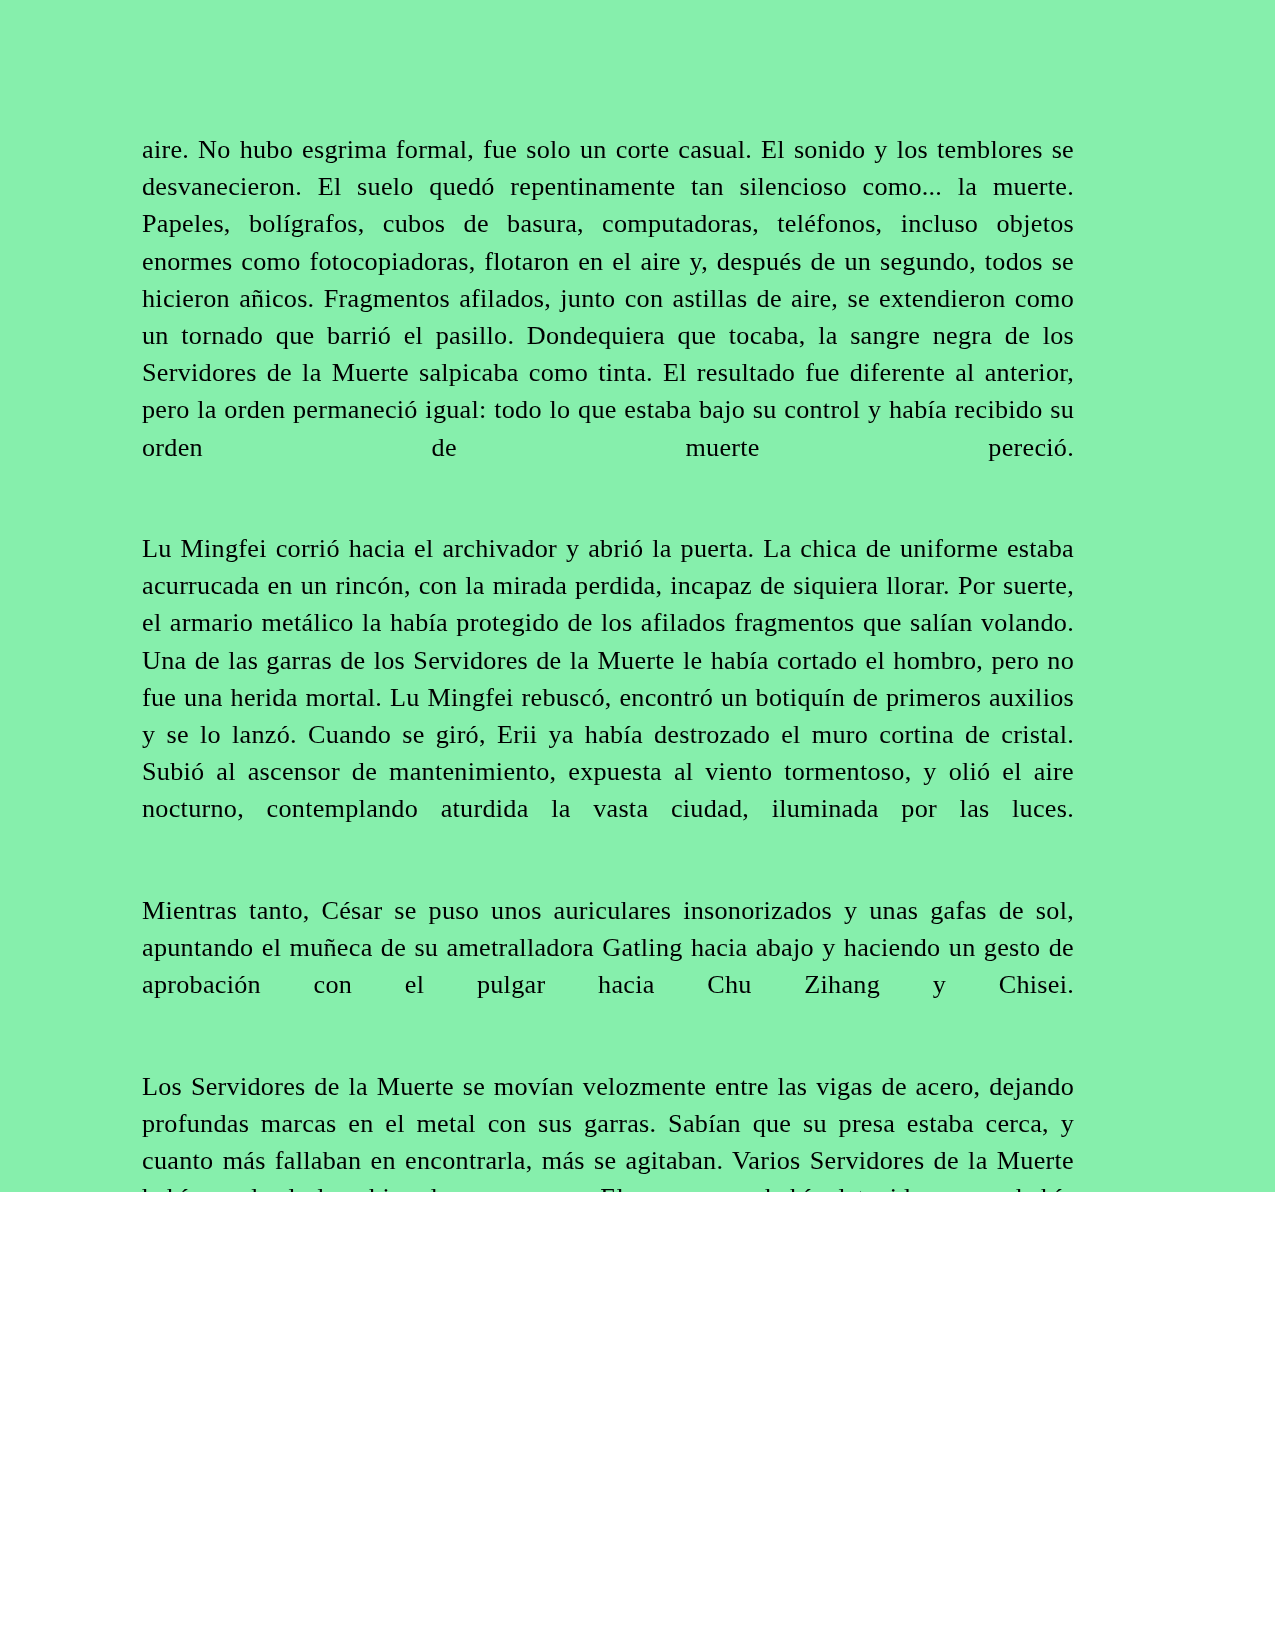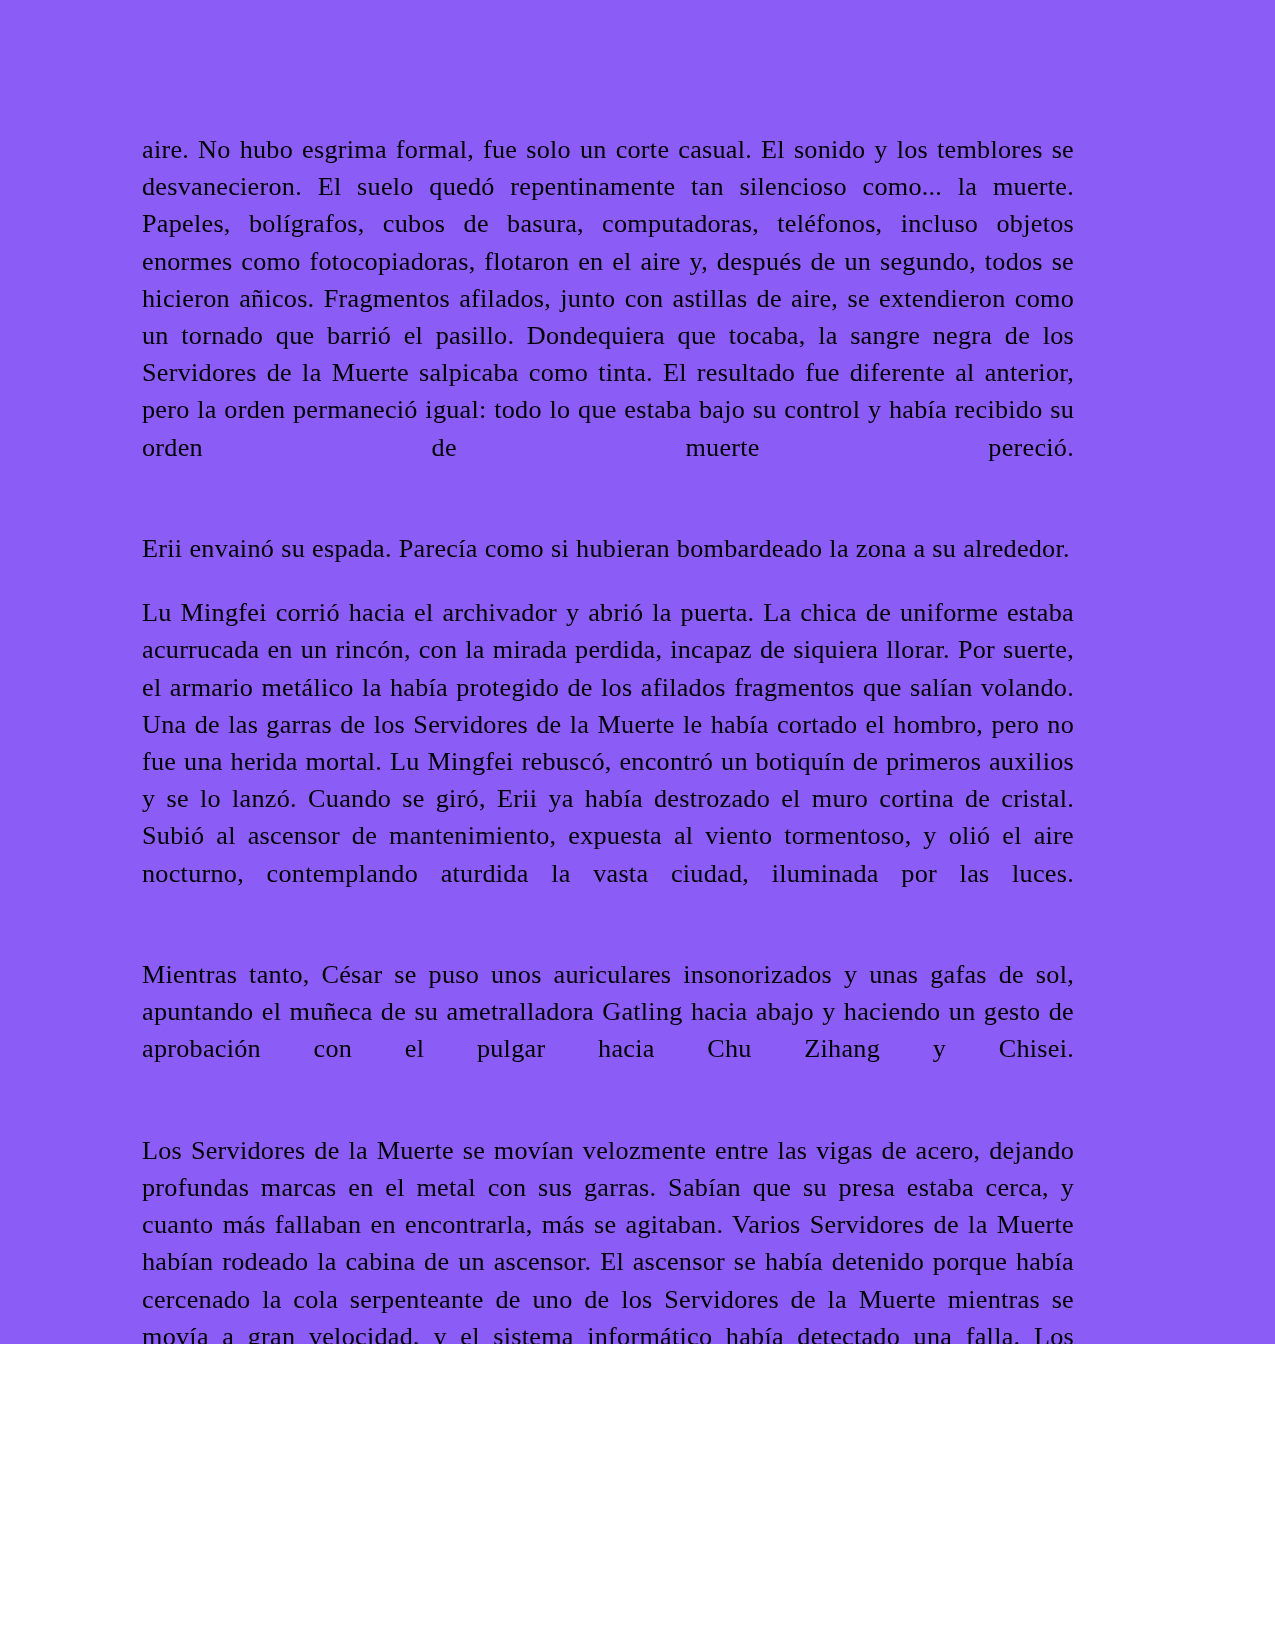--- a/index.html
+++ b/index.html
@@ -7,23 +7,23 @@
     padding: 0;
     background: #ffffff;
   }
   body {
     font-family: "Liberation Serif", "DejaVu Serif", serif;
     color: #000000;
   }
   .page {
     position: relative;
     width: 1275px;
-    height: 1344px;
+    height: 1192px;
     margin: 0 auto;
-    background: #8b5cf6;
+    background: #86efac;
     box-sizing: border-box;
     overflow: hidden;
   }
   .page-body {
     position: absolute;
     left: 142px;
     top: 131px;
     width: 932px;
   }
   .para {
@@ -60,21 +60,20 @@
     line-height: 28px;
     font-family: "Liberation Serif", "DejaVu Serif", serif;
   }
 </style>
 </head>
 <body>
 
 <div class="page">
   <div class="page-body">
     <p class="para">aire. No hubo esgrima formal, fue solo un corte casual. El sonido y los temblores se desvanecieron. El suelo quedó repentinamente tan silencioso como... la muerte. Papeles, bolígrafos, cubos de basura, computadoras, teléfonos, incluso objetos enormes como fotocopiadoras, flotaron en el aire y, después de un segundo, todos se hicieron añicos. Fragmentos afilados, junto con astillas de aire, se extendieron como un tornado que barrió el pasillo. Dondequiera que tocaba, la sangre negra de los Servidores de la Muerte salpicaba como tinta. El resultado fue diferente al anterior, pero la orden permaneció igual: todo lo que estaba bajo su control y había recibido su orden de muerte pereció.</p>
-    <p class="para noafter">Erii envainó su espada. Parecía como si hubieran bombardeado la zona a su alrededor.</p>
     <p class="para">Lu Mingfei corrió hacia el archivador y abrió la puerta. La chica de uniforme estaba acurrucada en un rincón, con la mirada perdida, incapaz de siquiera llorar. Por suerte, el armario metálico la había protegido de los afilados fragmentos que salían volando. Una de las garras de los Servidores de la Muerte le había cortado el hombro, pero no fue una herida mortal. Lu Mingfei rebuscó, encontró un botiquín de primeros auxilios y se lo lanzó. Cuando se giró, Erii ya había destrozado el muro cortina de cristal. Subió al ascensor de mantenimiento, expuesta al viento tormentoso, y olió el aire nocturno, contemplando aturdida la vasta ciudad, iluminada por las luces.</p>
     <p class="para">Mientras tanto, César se puso unos auriculares insonorizados y unas gafas de sol, apuntando el muñeca de su ametralladora Gatling hacia abajo y haciendo un gesto de aprobación con el pulgar hacia Chu Zihang y Chisei.</p>
     <p class="para">Los Servidores de la Muerte se movían velozmente entre las vigas de acero, dejando profundas marcas en el metal con sus garras. Sabían que su presa estaba cerca, y cuanto más fallaban en encontrarla, más se agitaban. Varios Servidores de la Muerte habían rodeado la cabina de un ascensor. El ascensor se había detenido porque había cercenado la cola serpenteante de uno de los Servidores de la Muerte mientras se movía a gran velocidad, y el sistema informático había detectado una falla. Los Servidores de la Muerte se encaramaban en lo alto de la cabina, trabajando juntos para destrozar el metal, como un grupo de hambrientos abriendo una lata. El que tenía la cola cortada no estaba muerto; arañaba el metal, luchando por alcanzar el festín sangriento, sin querer perdérselo. Dentro del ascensor, resonaban los gritos desesperados de una mujer.</p>
     <p class="para">“¡Realmente es el infierno!” Chisei desenvainó a Kumogiri y se hizo un pequeño corte en la muñeca, dejando que un fino hilo de sangre goteara en el hueco del ascensor.</p>
 
   </div>
   <div class="page-number">386</div>
 </div>
 
 </body></html>

